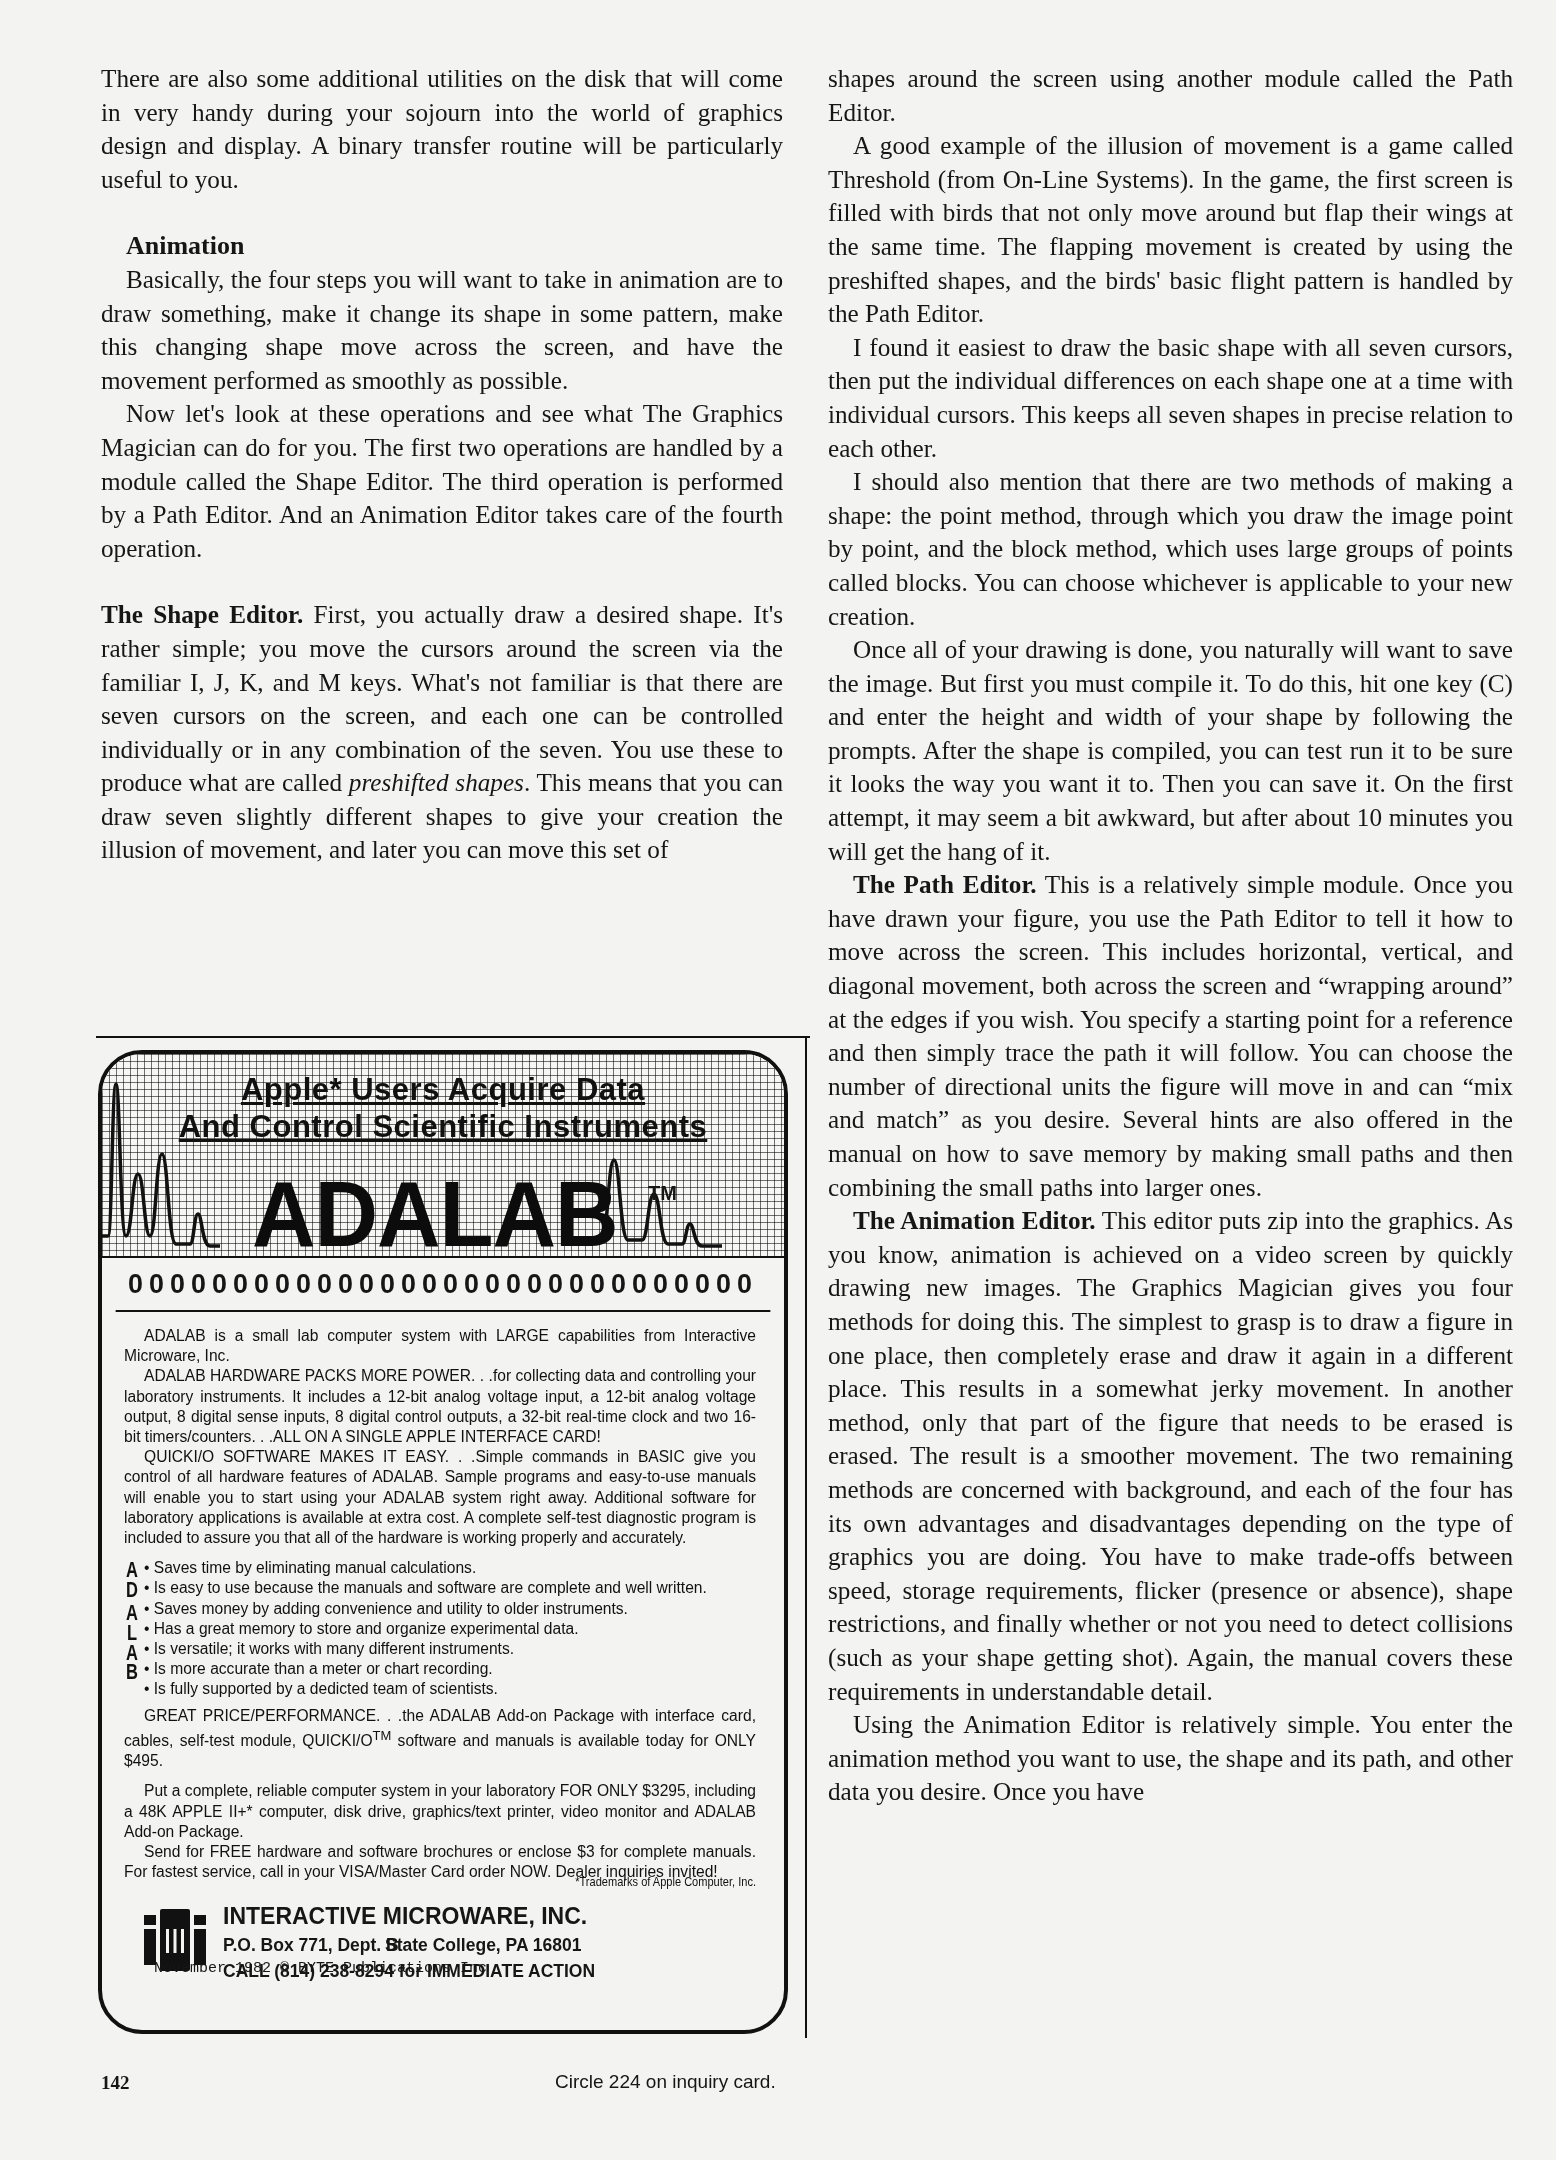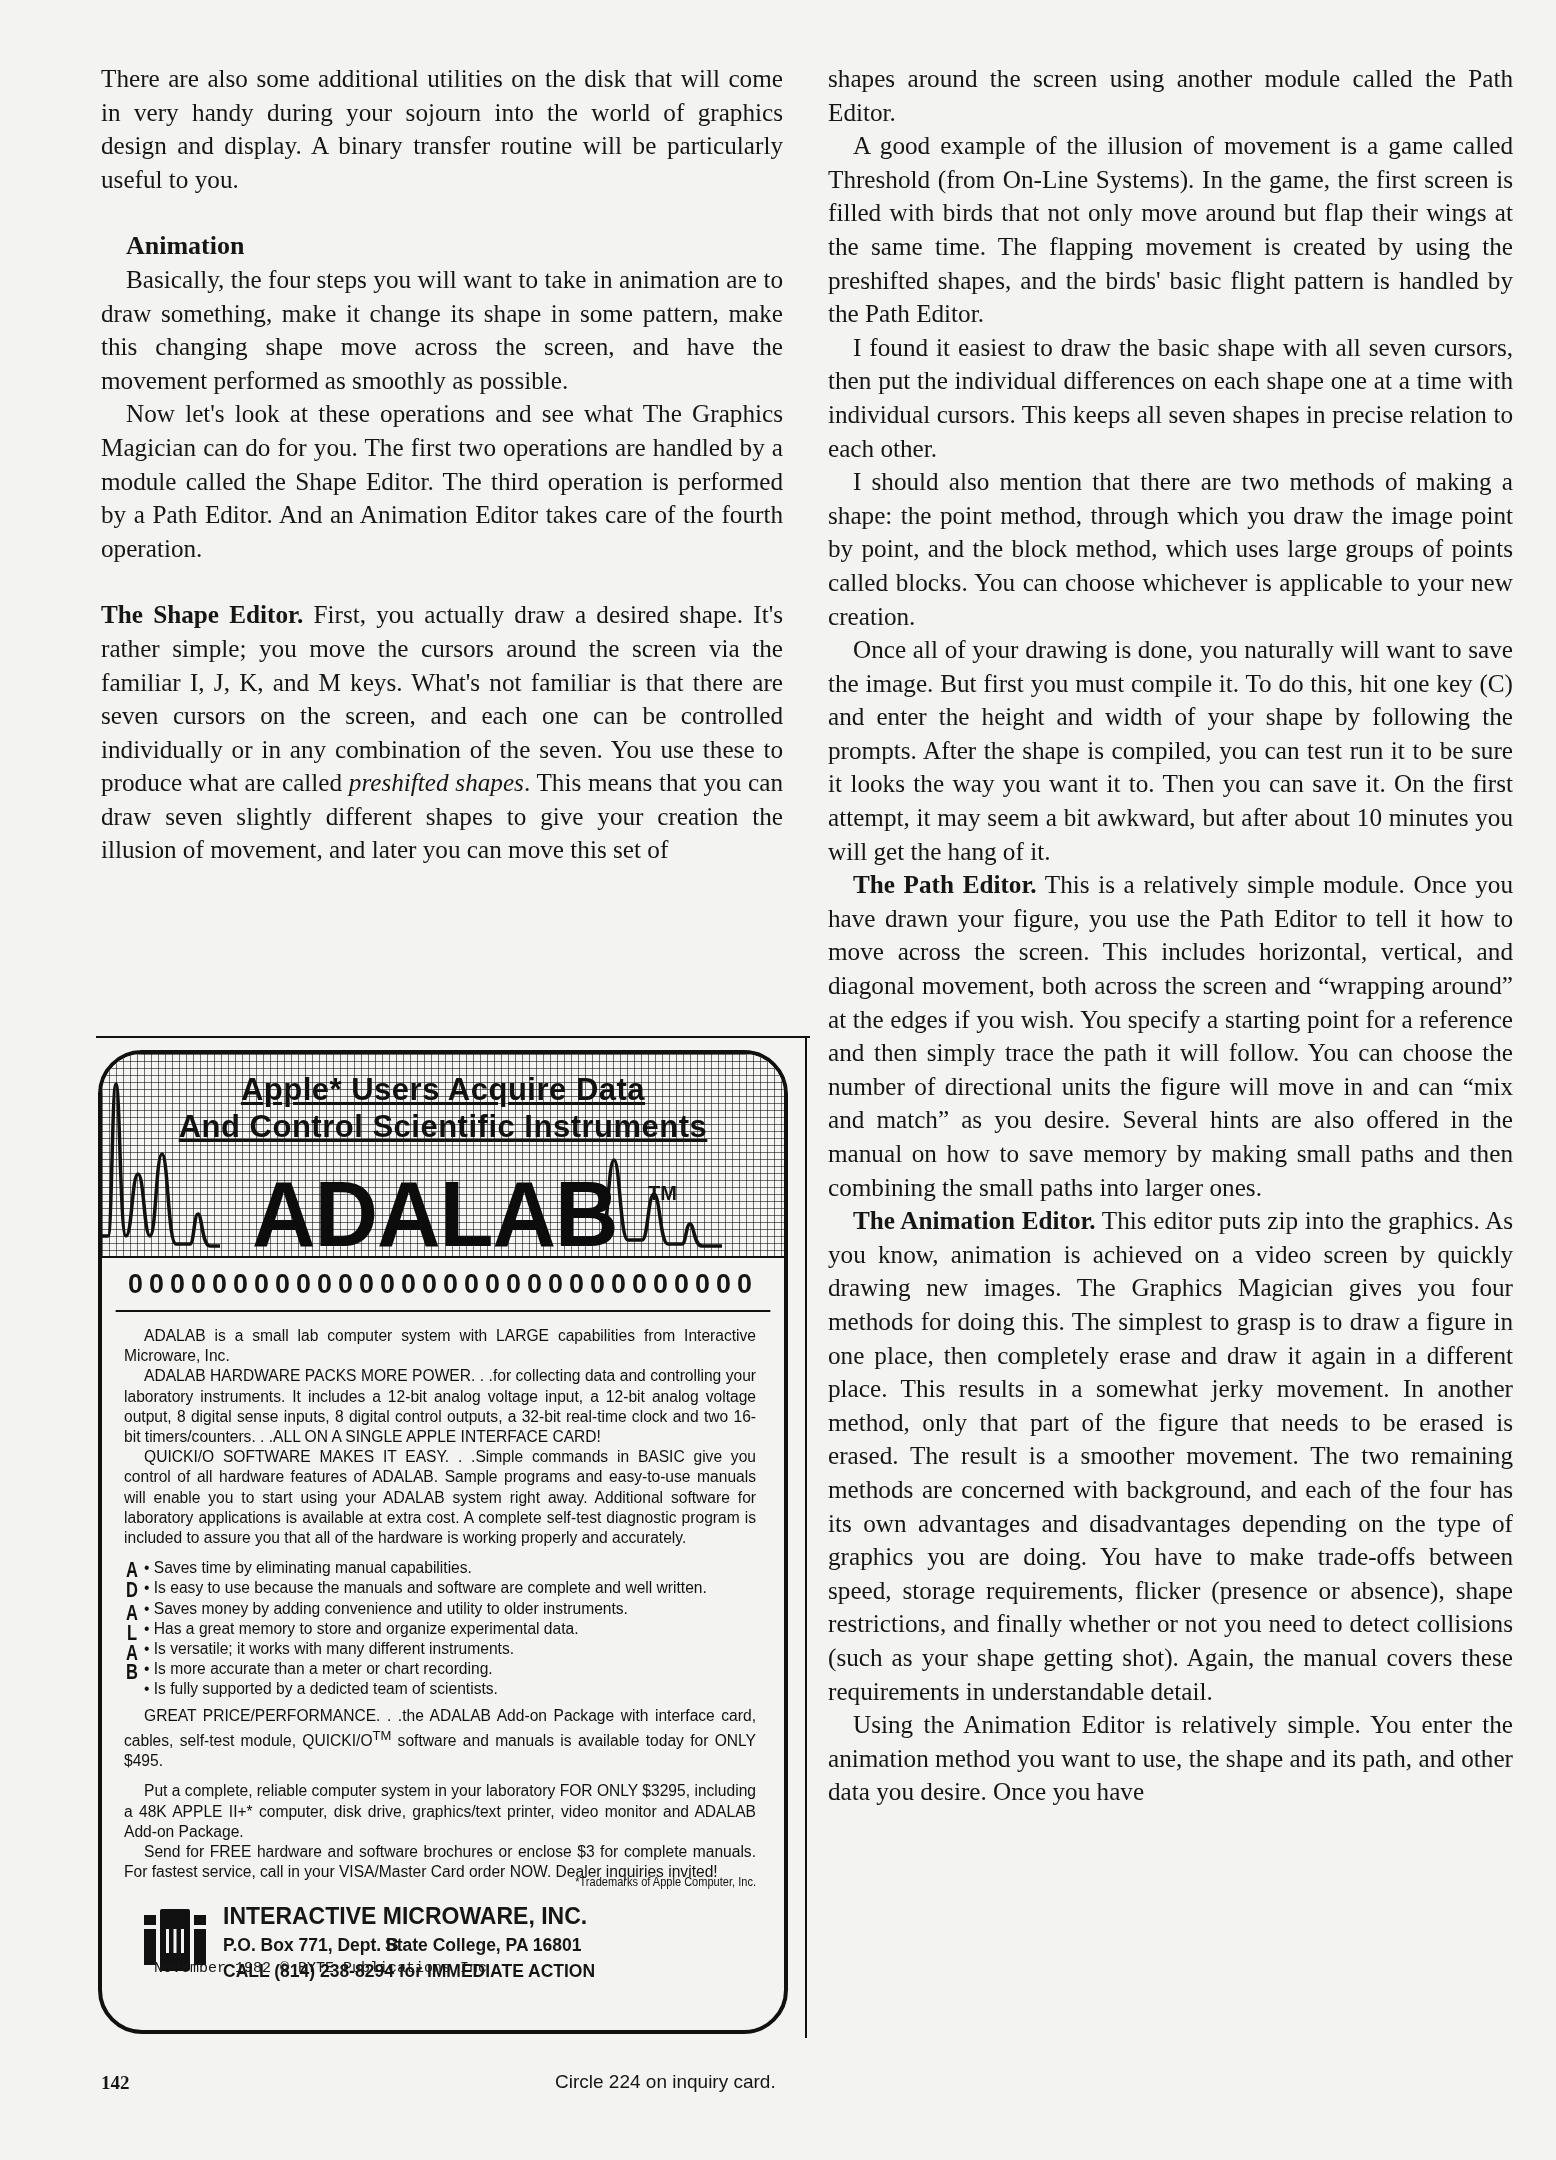--- a/index.html
+++ b/index.html
@@ -106,21 +106,21 @@
 
     <div class="bullets">
       <div class="acro">
         <div>A</div>
         <div>D</div>
         <div style="margin-top:4px">A</div>
         <div>L</div>
         <div>A</div>
         <div>B</div>
       </div>
-      <div class="bullet-row"><span>• </span><b>Saves time</b><span> by eliminating manual capabilities.</span></div>
+      <div class="bullet-row"><span>• </span><b>Saves time</b><span> by eliminating manual calculations.</span></div>
       <div class="bullet-row"><span>• Is </span><b>easy to use</b><span> because the manuals and software are complete and well written.</span></div>
       <div class="bullet-row"><span>• </span><b>Saves money</b><span> by adding convenience and utility to older instruments.</span></div>
       <div class="bullet-row"><span>• Has a </span><b>great memory</b><span> to store and organize experimental data.</span></div>
       <div class="bullet-row"><span>• Is </span><b>versatile;</b><span> it works with many different instruments.</span></div>
       <div class="bullet-row"><span>• Is </span><b>more accurate</b><span> than a meter or chart recording.</span></div>
       <div class="bullet-row"><span>• Is </span><b>fully supported</b><span> by a dedicted team of scientists.</span></div>
     </div>
 
     <p><span>GREAT PRICE/PERFORMANCE. . .the ADALAB </span><b>Add-on Package</b><span> with interface card, cables, self-test module, QUICKI/O</span><sup>TM</sup><span> software and manuals is available today for </span><b>ONLY $495.</b></p>
     <p class="sp"><span>Put a </span><b>complete, reliable computer system</b><span> in your laboratory </span><b>FOR ONLY $3295,</b><span> including a 48K APPLE II+* computer, disk drive, graphics/text printer, video monitor and ADALAB Add-on Package.</span></p>

